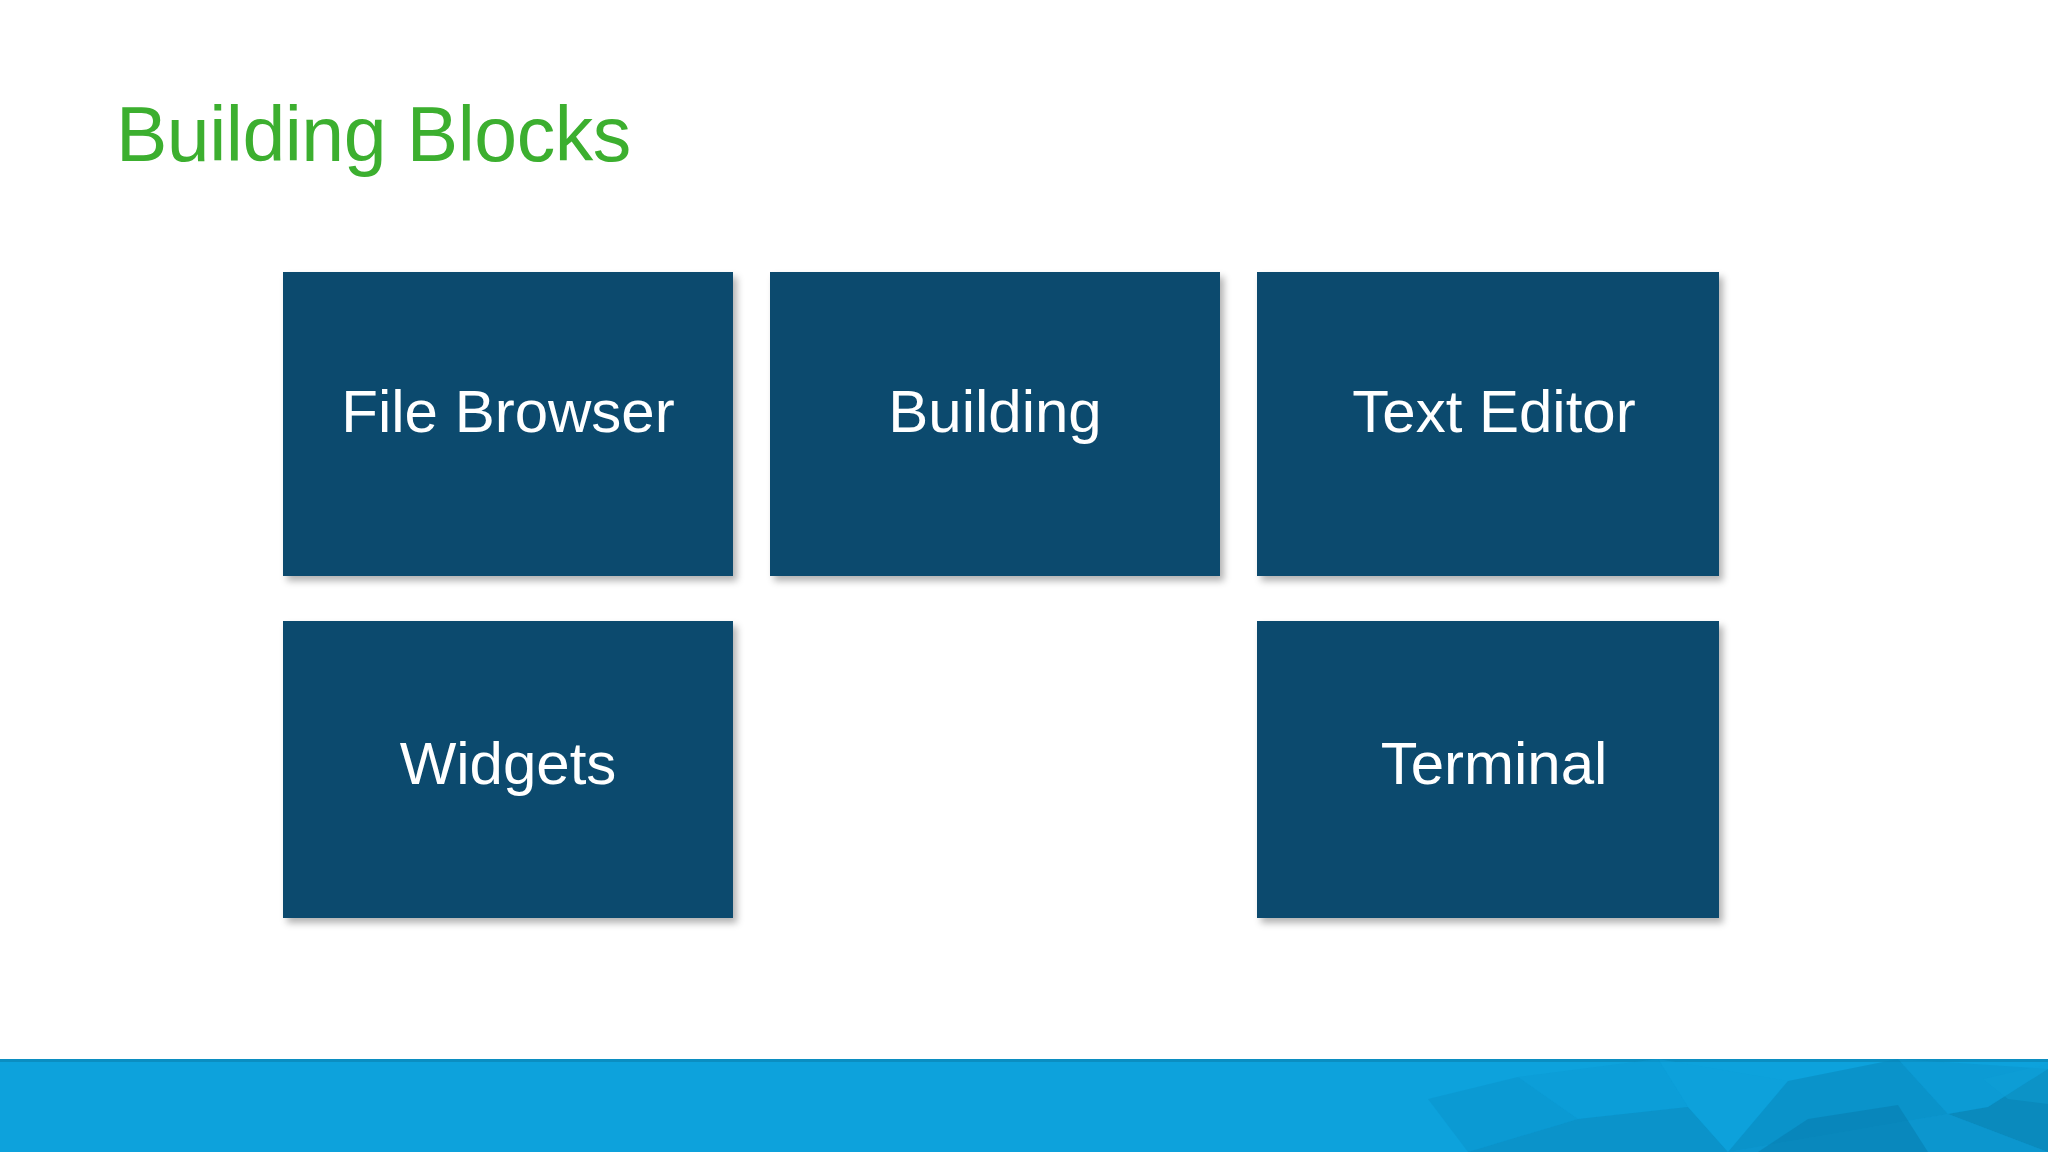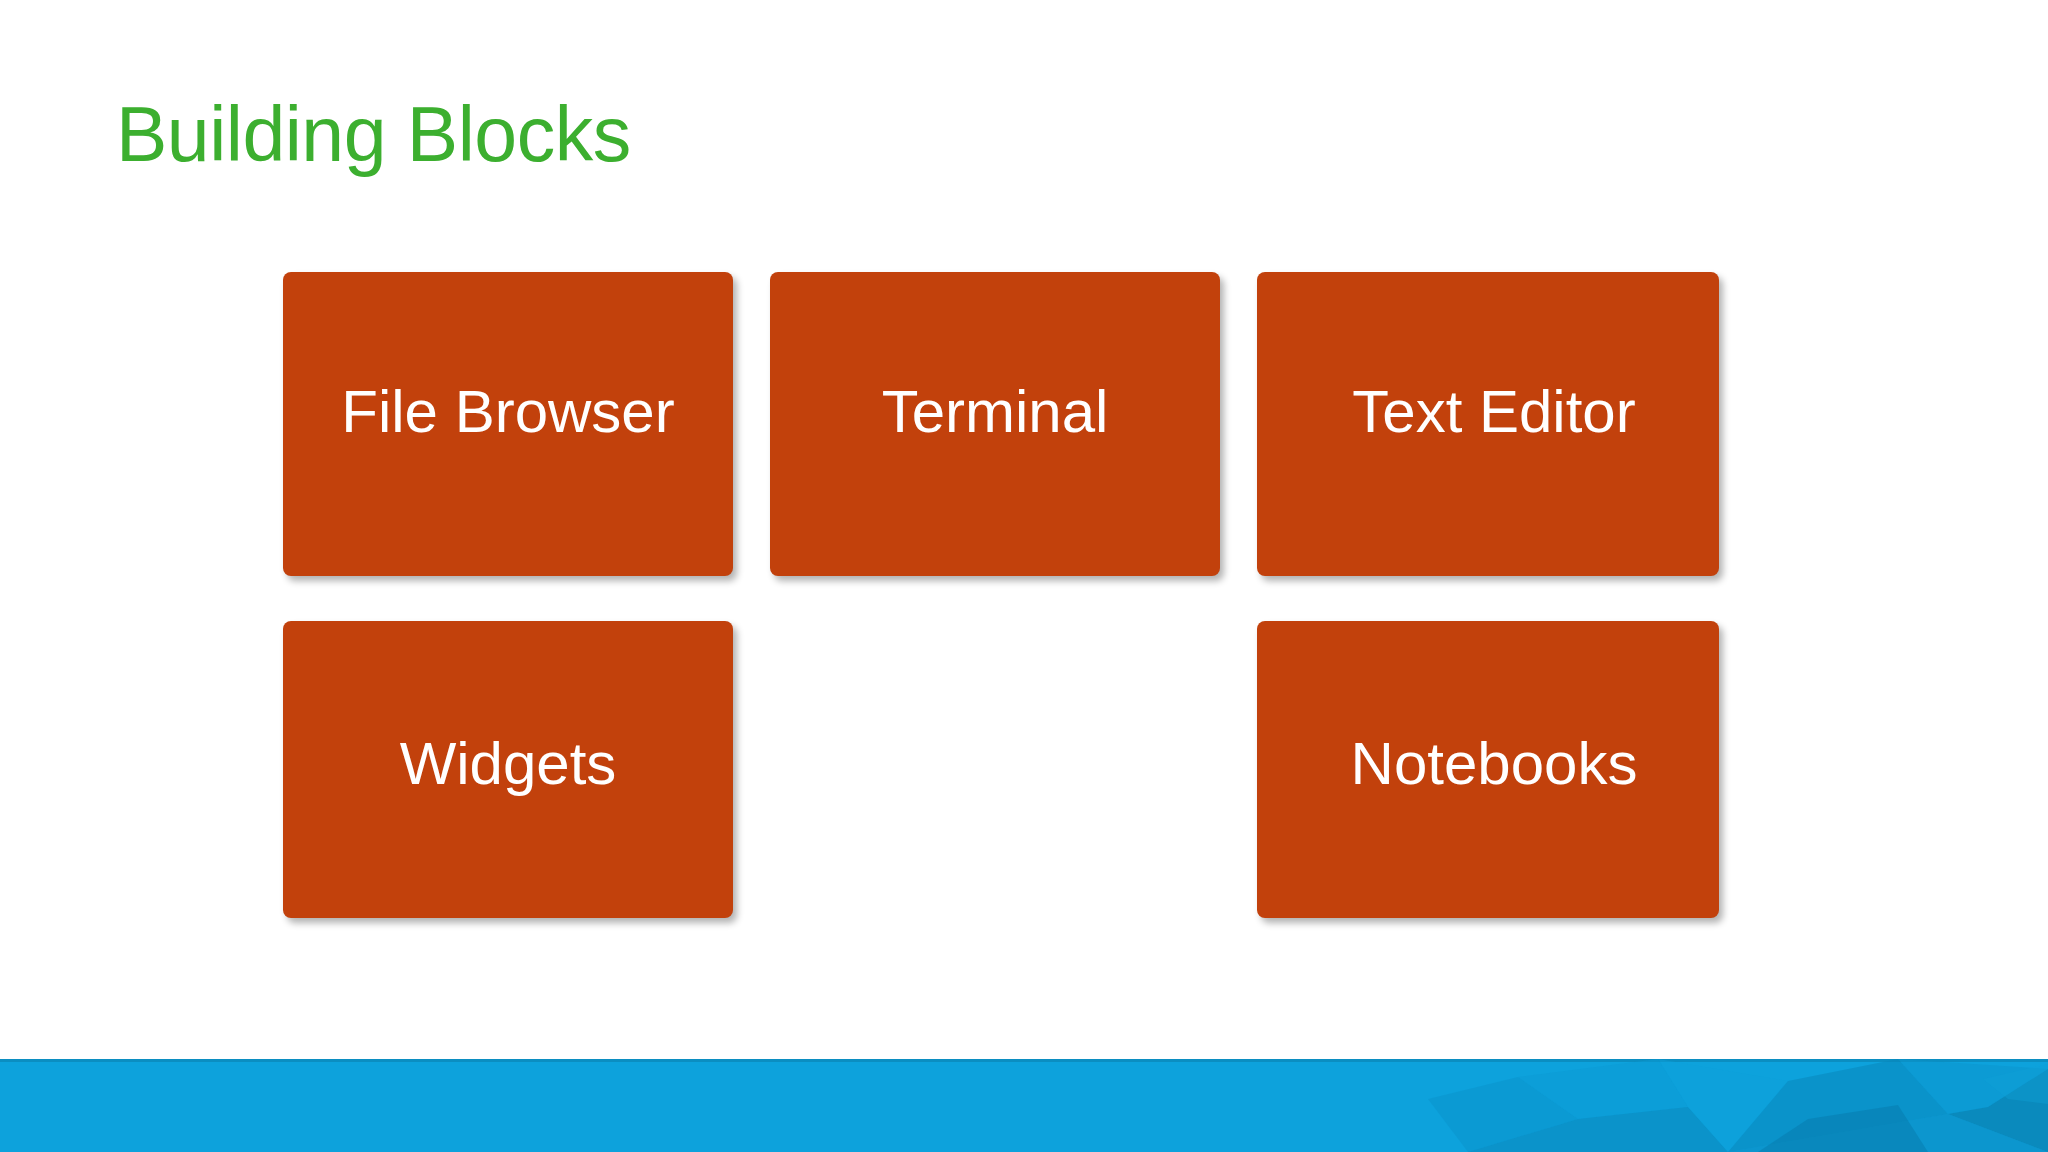--- a/index.html
+++ b/index.html
@@ -41,26 +41,25 @@
     position: absolute;
     left: 283px;
     top: 272px;
     width: 1424px;
     height: 646px;
   }
 
   .block-card {
     position: absolute;
     width: 450px;
-    background: #c2410c;
+    background: #0c4a6e;
     box-shadow: 4px 5px 7px rgba(0,0,0,0.30);
     display: flex;
     align-items: center;
     justify-content: center;
-    border-radius: 8px;
   }
 
   .block-card.row-1 { height: 304px; top: 0; }
   .block-card.row-2 { height: 297px; top: 349px; }
 
   .block-card.col-1 { left: 0; }
   .block-card.col-2 { left: 487px; }
   .block-card.col-3 { left: 974px; padding-left: 12px; }
 
   .block-label {
@@ -108,34 +107,34 @@
 
   <div id="slide-title">Building Blocks</div>
 
   <div id="blocks-grid">
 
     <div class="block-card row-1 col-1">
       <span class="block-label">File Browser</span>
     </div>
 
     <div class="block-card row-1 col-2">
-      <span class="block-label">Terminal</span>
+      <span class="block-label">Building</span>
     </div>
 
     <div class="block-card row-1 col-3">
       <span class="block-label">Text Editor</span>
     </div>
 
     <div class="block-card row-2 col-1">
       <span class="block-label">Widgets</span>
     </div>
 
 
     <div class="block-card row-2 col-3">
-      <span class="block-label">Notebooks</span>
+      <span class="block-label">Terminal</span>
     </div>
 
   </div>
 
   <div id="footer-bar">
     <div id="footer-top-edge"></div>
 
     <svg id="footer-poly" viewBox="0 0 620 93" preserveAspectRatio="none">
       <polygon points="0,40 90,18 150,60 40,93" fill="#0B94CC" opacity="0.55"></polygon>
       <polygon points="90,18 230,0 260,48 150,60" fill="#0C9AD4" opacity="0.5"></polygon>

